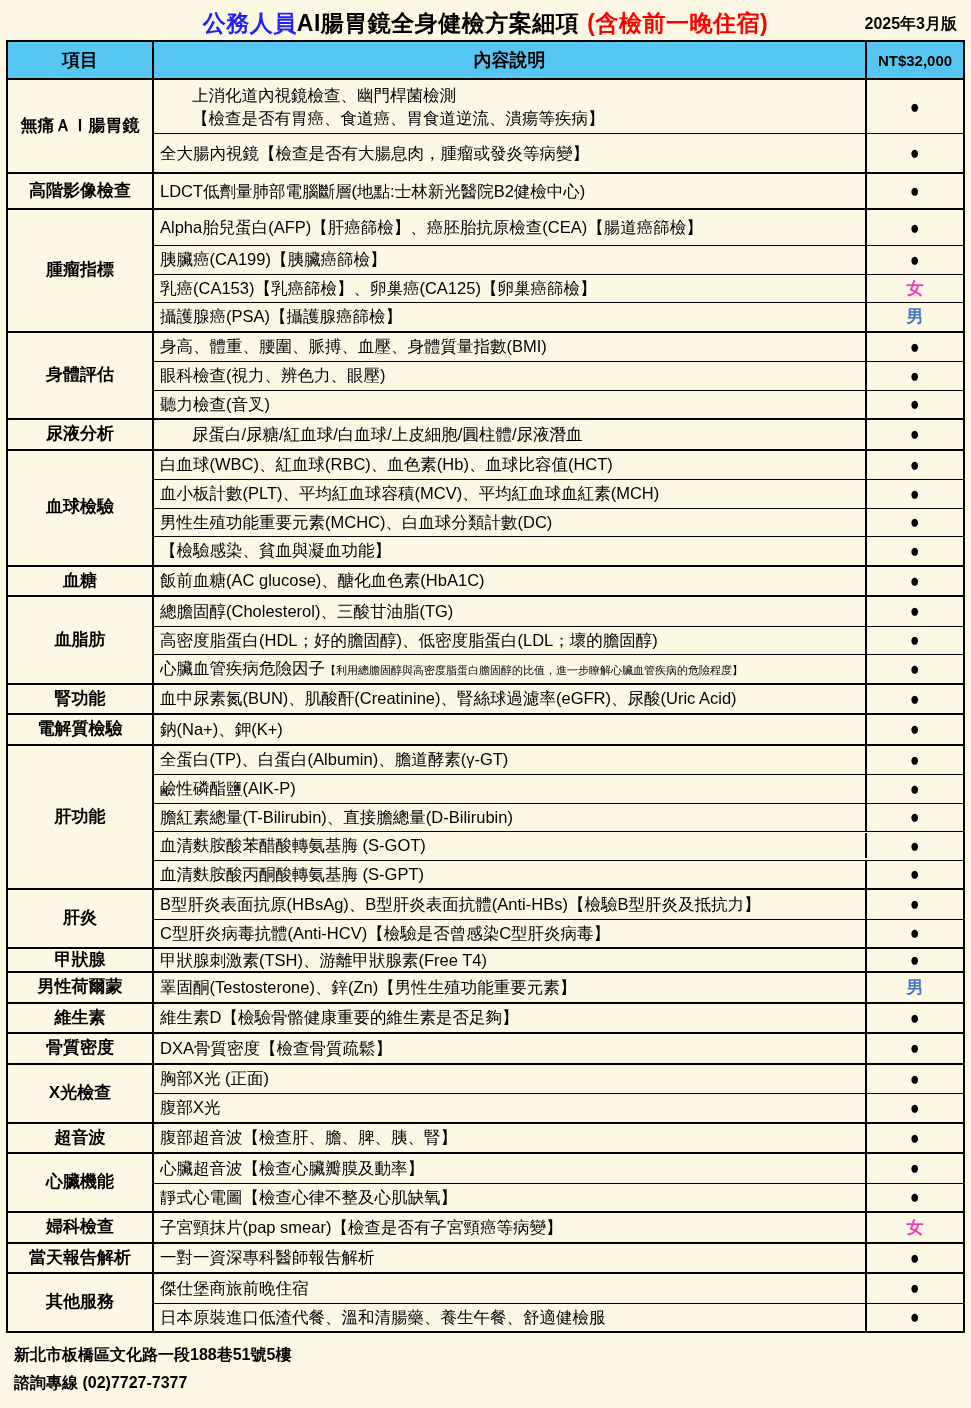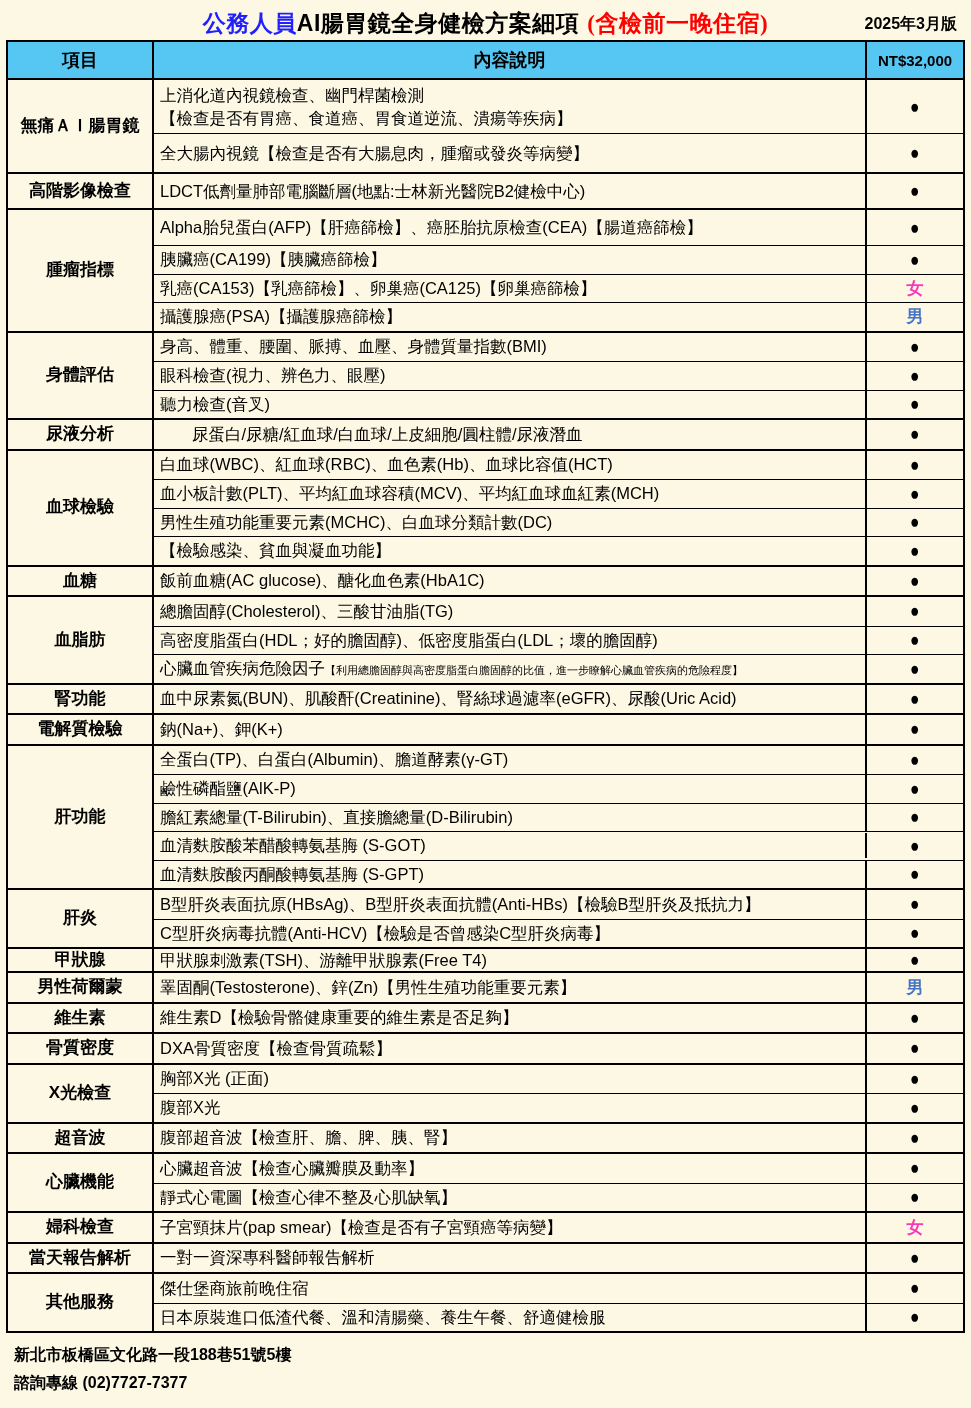--- a/index.html
+++ b/index.html
@@ -10,21 +10,21 @@
     color:#000;
     box-sizing:border-box;
     overflow:hidden;
   }
   *,*:before,*:after { box-sizing:border-box; }
 
   
   .titlebar { position:relative; height:40px; display:flex; align-items:center; justify-content:center; padding-top:6px; }
   .title-main { font-size:23px; font-weight:bold; letter-spacing:0.5px; white-space:nowrap; }
   .title-prefix { }
-  .title-note { margin-left:8px;font-family:Liberation Serif, serif; }
+  .title-note { margin-left:8px; }
   .version { position:absolute; right:14px; top:14px; font-size:16px; font-weight:bold; }
 
   
   .tbl { margin:0 6px; border:2px solid #000; background:#fdf8e4; }
   .thead { display:flex; font-weight:bold; }
   .th { display:flex; align-items:center; justify-content:center; height:36px; }
   .th-item { width:146px; border-right:2px solid #000; font-size:18px; }
   .th-desc { flex:1; border-right:2px solid #000; font-size:18px; }
   .th-price { width:96px; font-size:15px; }
 
@@ -64,21 +64,21 @@
 <div class="tbl">
   <div class="thead" id="thead" style="background: rgb(86, 199, 242);">
     <div class="th th-item">項目</div>
     <div class="th th-desc">內容說明</div>
     <div class="th th-price">NT$32,000</div>
   </div>
   <div id="tbody">
       <div class="group">
         <div class="item-cell">無痛ＡＩ腸胃鏡</div>
         <div class="rows">
-          <div class="row" style="height: 53px;">
+          <div class="row" style="height: 53px; padding-left: 32px;">
             <div class="content-cell">
               <div>上消化道內視鏡檢查、幽門桿菌檢測</div>
               <div>【檢查是否有胃癌、食道癌、胃食道逆流、潰瘍等疾病】</div>
             </div>
             <div class="mark-cell">
               <div class="dot-glyph" style="color: rgb(0, 0, 0);">●</div>
             </div>
           </div>
           <div class="row" style="height: 39px;">
             <div class="content-cell">

